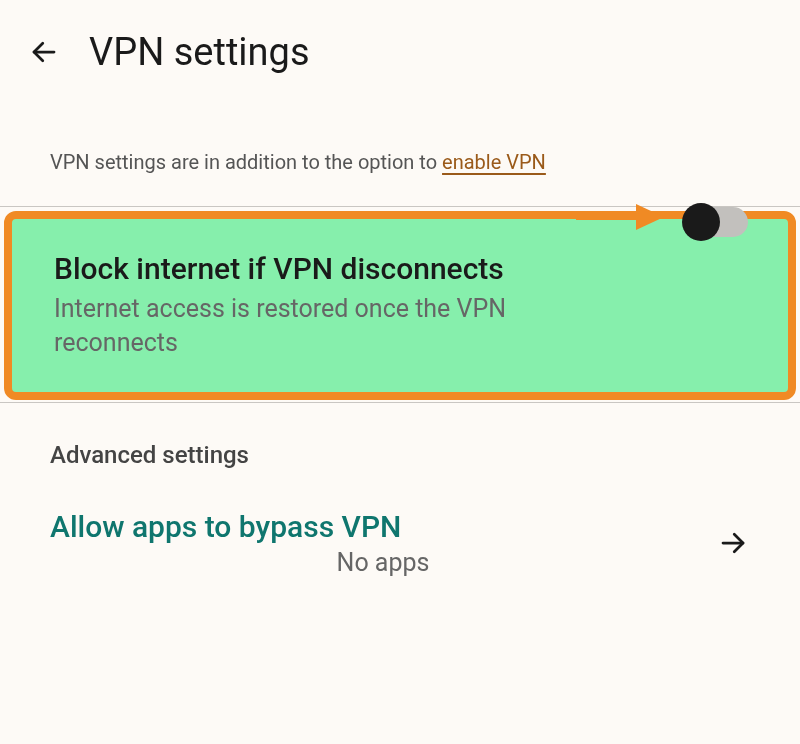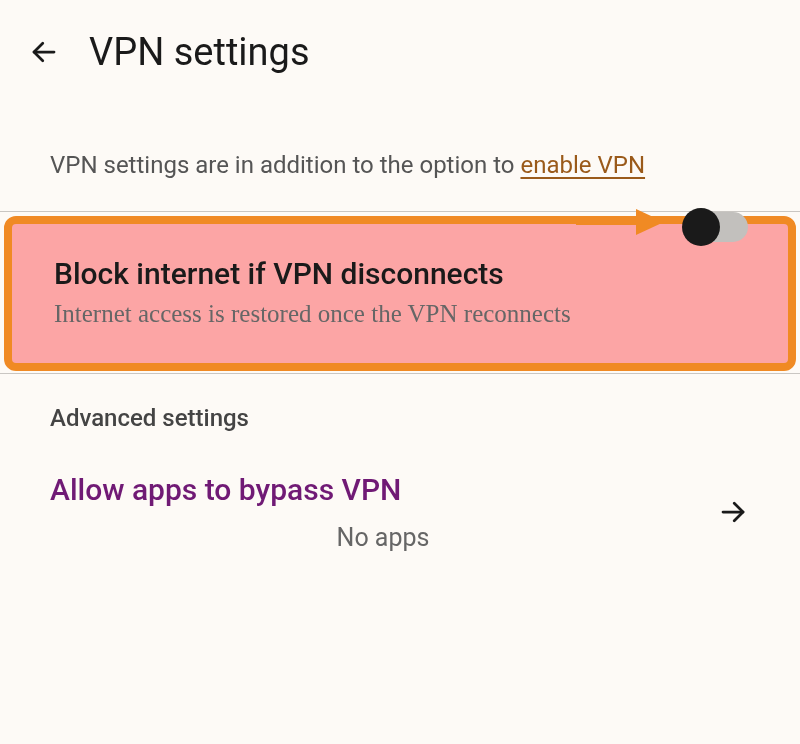--- a/index.html
+++ b/index.html
@@ -25,58 +25,57 @@
       justify-content: center;
       cursor: pointer;
     }
     .page-title {
       font-size: 38px;
       font-weight: 400;
       color: #1a1a1a;
     }
     .intro {
       padding: 55px 38px 30px 50px;
-      font-size: 24px;
+      font-size: 20px;
       line-height: 1.35;
       color: #555;
     }
     .intro-link {
       color: #9a5a1a;
       text-decoration: underline;
       text-underline-offset: 4px;
       cursor: pointer;
     }
     .divider {
       border-bottom: 1px solid #c9c6c2;
     }
     .highlight-box {
       border: 8px solid #f08a24;
       border-radius: 12px;
       margin: 4px 4px 2px 4px;
       padding: 32px 32px 32px 42px;
-      background: #fca5a5;
+      background: #86efac;
       position: relative;
       display: flex;
       align-items: flex-start;
     }
     .setting-text {
       flex: 1;
     }
     .setting-title {
       font-size: 30px;
       font-weight: 500;
       color: #1a1a1a;
       margin-bottom: 6px;
     }
     .setting-sub {
       font-size: 25px;
       color: #666;
       line-height: 1.35;
       max-width: 520px;
-      font-family: Liberation Serif, serif;
     }
     .arrow-annotation {
       width: 90px;
       height: 20px;
       display: flex;
       align-items: center;
       margin-right: 18px;
       margin-top: -44px;
     }
     .toggle {
@@ -98,35 +97,35 @@
       left: -2px;
       top: -4px;
     }
     .section-row {
       padding: 30px 50px 10px 50px;
     }
     .section-header {
       font-size: 24px;
       color: #444;
       font-weight: 500;
-      margin-top: 0;
+      margin-top: 8px;
       margin-bottom: 30px;
     }
     .bypass-row {
       display: flex;
       align-items: center;
       padding: 0 50px 30px 50px;
       cursor: pointer;
     }
     .bypass-text { flex: 1; }
     .bypass-title {
       font-size: 30px;
       font-weight: 500;
-      color: #701a75;
-      margin-bottom: 16px;
+      color: #0f766e;
+      margin-bottom: 4px;
     }
     .bypass-sub {
       font-size: 25px;
       color: #666;
       text-align: center;
     }
     .forward-arrow {
       width: 34px;
       height: 34px;
       display: flex;

